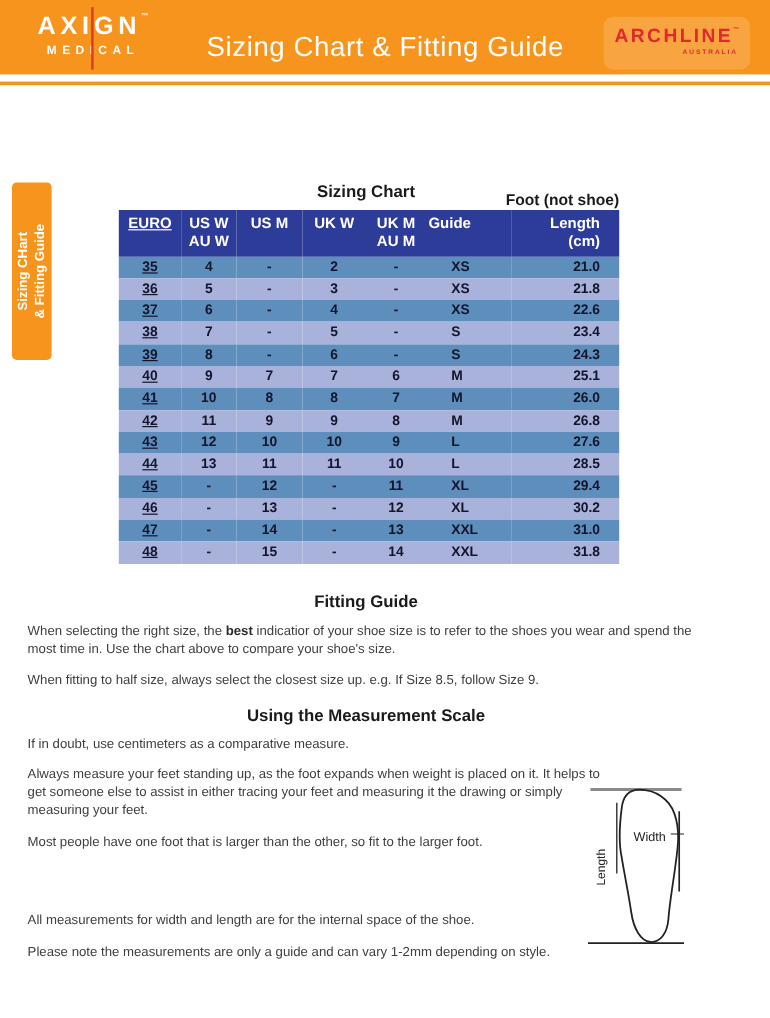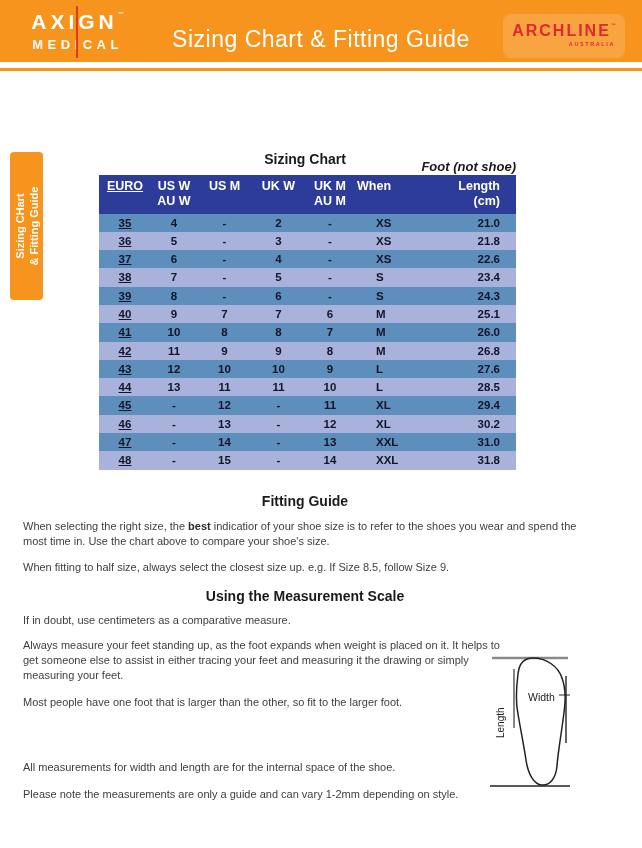--- a/index.html
+++ b/index.html
@@ -16,42 +16,42 @@
   *{margin:0;padding:0;box-sizing:border-box;}
   html,body{background:#fff;}
   body{font-family:"Liberation Sans",sans-serif;}
   .page{position:relative;width:642px;height:848px;background:#fff;overflow:hidden;}
 
   
   .topbar{position:absolute;left:0;top:0;width:642px;height:62px;background:var(--orange);}
   .axign{position:absolute;left:30px;top:11px;width:95px;color:#fff;text-align:center;}
   .axign-name{font-size:21px;font-weight:bold;letter-spacing:4px;line-height:1;white-space:nowrap;}
   .axign-name .tm{font-size:6px;vertical-align:top;letter-spacing:0;}
-  .axign-sub{font-size:13px;font-weight:bold;letter-spacing:4.5px;margin-top:5px;white-space:nowrap;}
+  .axign-sub{font-size:10px;font-weight:bold;letter-spacing:4.5px;margin-top:5px;white-space:nowrap;}
   .axign-line{position:absolute;left:46px;top:-5px;width:2px;height:52px;background:var(--accent_line_red);}
   .doc-title{position:absolute;left:0;top:26px;width:642px;text-align:center;color:#fff;
              font-size:23px;font-weight:normal;letter-spacing:0.5px;}
   .archline{position:absolute;right:17px;top:14px;width:122px;height:44px;
             background:rgba(255,255,255,0.16);border-radius:8px;text-align:center;padding-top:9px;}
   .arch-name{color:var(--brand_red);font-size:16px;font-weight:bold;letter-spacing:2px;line-height:1;white-space:nowrap;}
   .arch-name .tm2{font-size:5px;vertical-align:top;letter-spacing:0;}
   .arch-sub{color:var(--brand_red);font-size:5.5px;font-weight:bold;letter-spacing:1.6px;text-align:right;padding-right:10px;margin-top:2px;}
   .rule{position:absolute;left:0;top:68px;width:642px;height:3px;background:var(--orange);}
 
   
   .side-tab{position:absolute;left:10px;top:152px;width:33px;height:148px;background:var(--orange);border-radius:4px;}
   .side-tab-text{position:absolute;left:50%;top:50%;width:148px;
                  transform:translate(-50%,-50%) rotate(-90deg);
                  color:#fff;font-weight:bold;font-size:11px;line-height:1.3;text-align:center;white-space:nowrap;}
 
   
   .chart-title{position:absolute;left:0;top:151px;width:610px;text-align:center;
                font-size:14px;font-weight:bold;color:var(--heading_text);}
   .foot-note{position:absolute;left:366px;top:159px;width:150px;text-align:right;
-             font-size:13px;font-weight:bold;color:var(--heading_text);font-style:italic;}
+             font-size:13px;font-weight:bold;color:var(--heading_text);}
 
   
   table.sizing{position:absolute;left:99px;top:175px;width:417px;border-collapse:collapse;table-layout:fixed;}
   table.sizing th{background:var(--table_header_blue);color:#fff;font-size:12.5px;font-weight:bold;
                   vertical-align:top;padding:4px 0 5px 0;line-height:1.18;text-align:center;}
   table.sizing td{height:18.3px;font-size:11.5px;font-weight:bold;color:var(--cell_text);
                   text-align:center;padding:0;line-height:18.3px;}
   table.sizing tr.odd  td{background:var(--row_teal);}
   table.sizing tr.even td{background:var(--row_lavender);}
   table.sizing th:nth-child(1),table.sizing td:nth-child(1){width:52px;text-decoration:underline;}
@@ -122,21 +122,21 @@
             <div>US M</div>
           </th>
           <th>
             <div>UK W</div>
           </th>
           <th>
             <div>UK M</div>
             <div>AU M</div>
           </th>
           <th>
-            <div>When</div>
+            <div>Guide</div>
           </th>
           <th>
             <div>Length</div>
             <div>(cm)</div>
           </th>
         </tr>
     </thead>
     <tbody id="tbody">
         <tr class="odd">
           <td>35</td>

